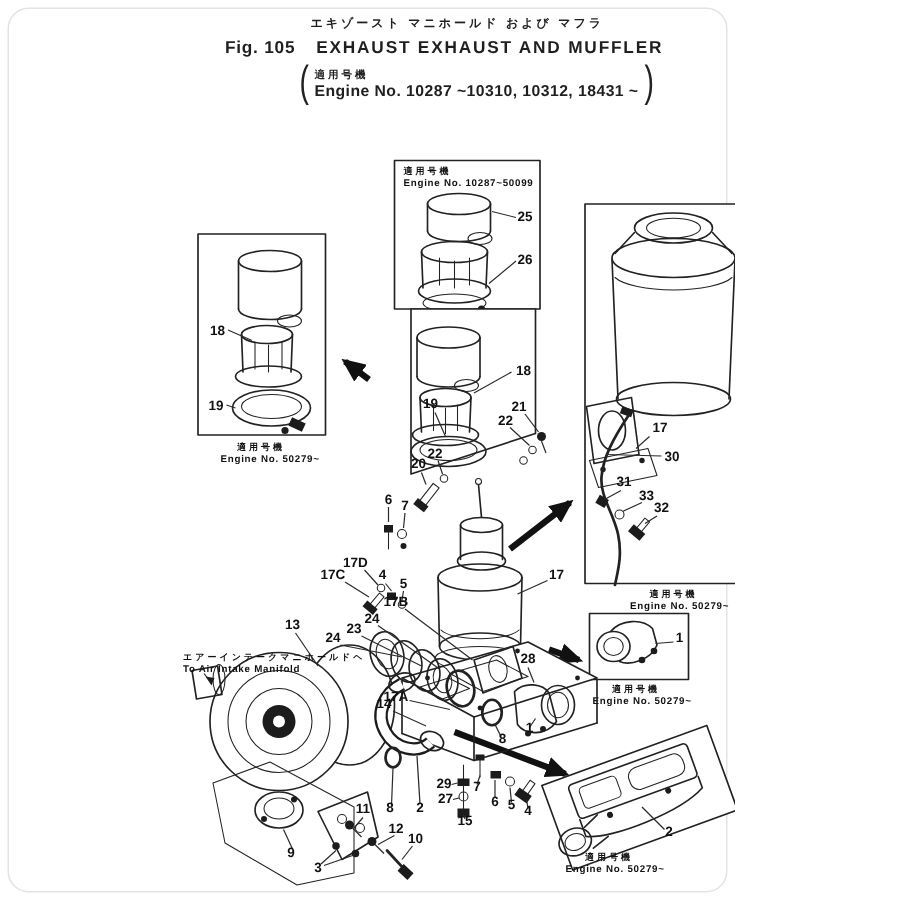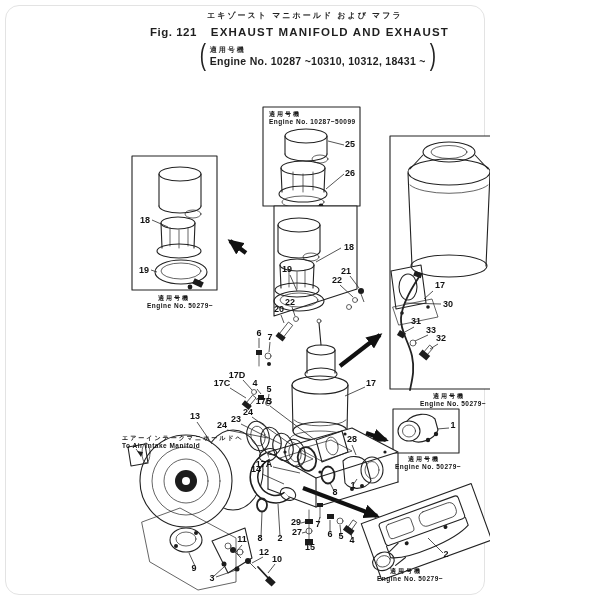--- a/index.html
+++ b/index.html
@@ -33,21 +33,21 @@
 </style>
 </head>
 <body>
 
 <div id="page">
   <div class="photo-frame"></div>
 
   <div class="title-block">
     <div class="jp-title">エキゾースト マニホールド および マフラ</div>
     <div class="title-row">
-      <span class="fig-no">Fig. 121</span><span class="title-en">EXHAUST MANIFOLD AND EXHAUST</span>
+      <span class="fig-no">Fig. 105</span><span class="title-en">EXHAUST EXHAUST AND MUFFLER</span>
     </div>
     <div class="engine-row">
       <span class="paren">(</span>
       <span class="engine-lines">
         <span class="jp-small">適用号機</span>
         <span class="engine-en">Engine No. 10287 ~10310, 10312, 18431 ~</span>
       </span>
       <span class="paren">)</span>
     </div>
   </div>

